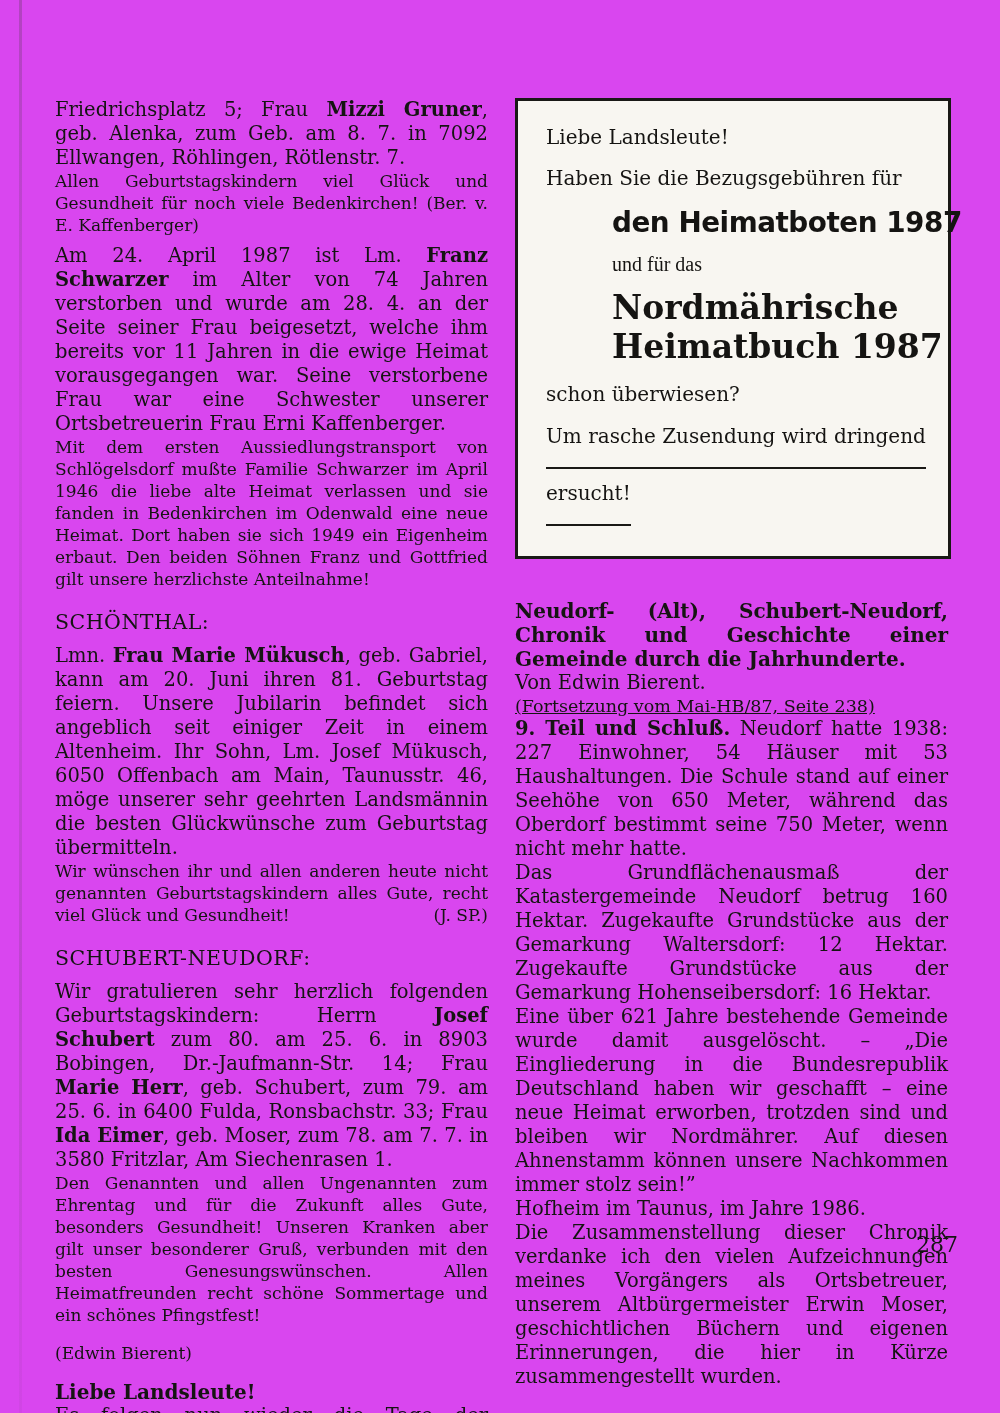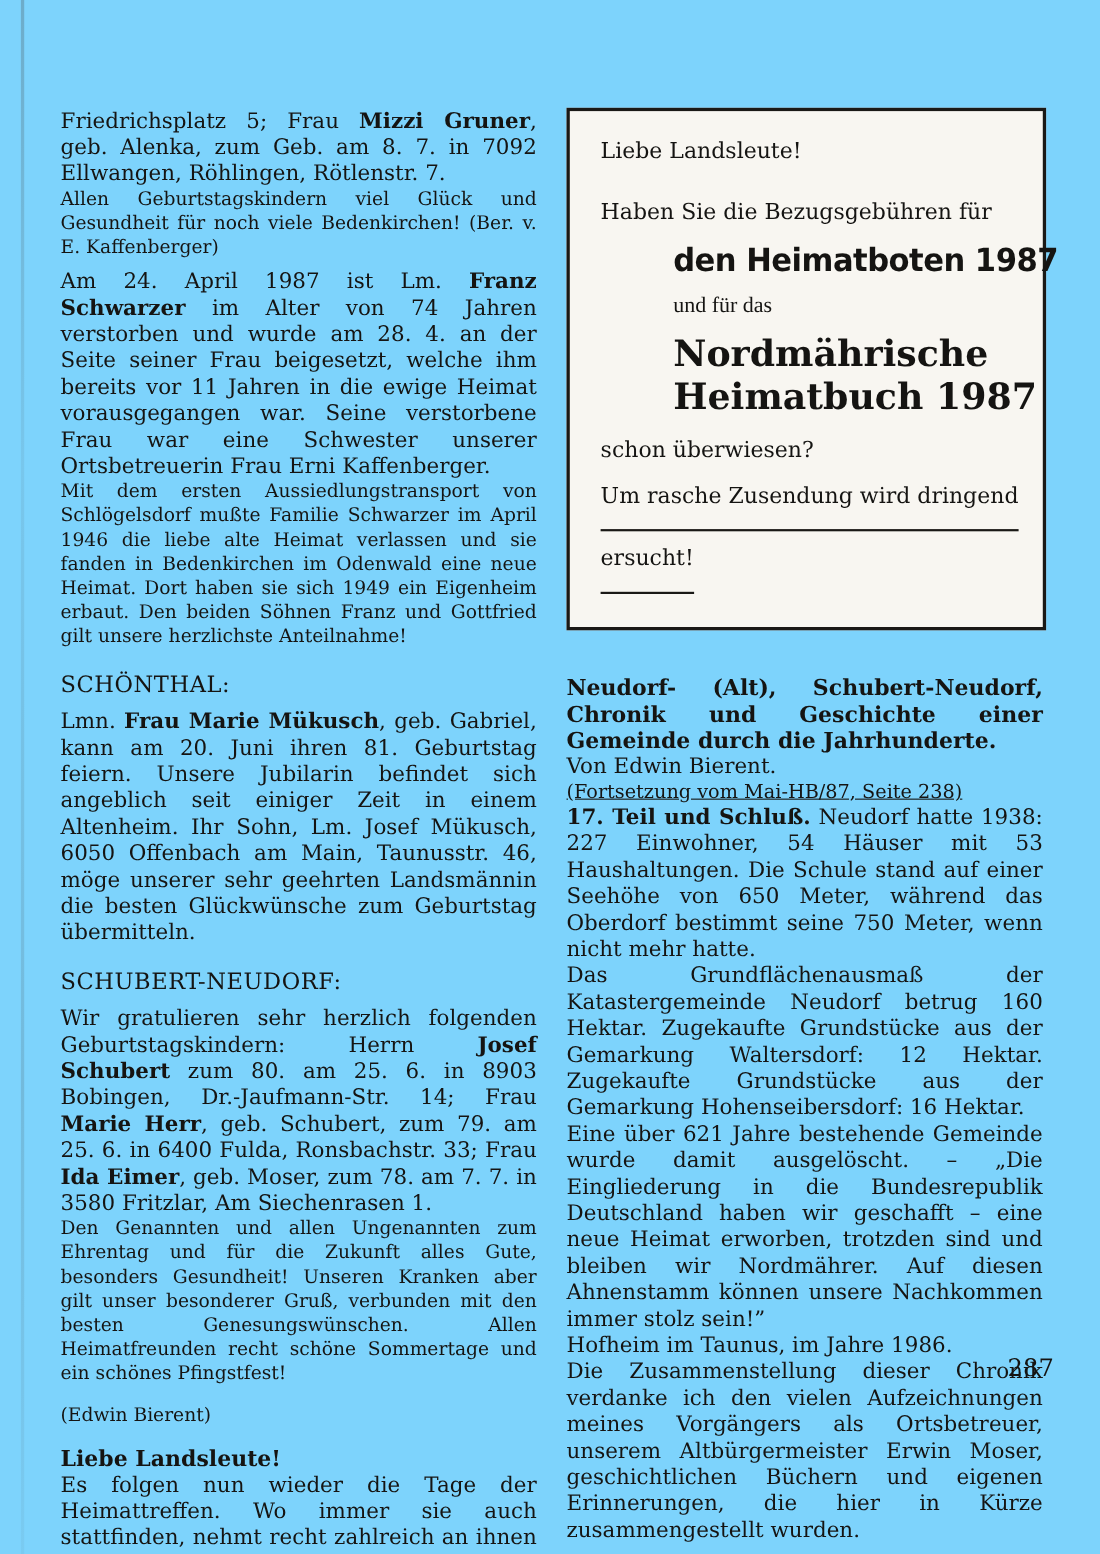--- a/index.html
+++ b/index.html
@@ -1,21 +1,21 @@
 <!DOCTYPE html>
 <html><head>
 <meta charset="utf-8">
 <style>
   html,body{margin:0;padding:0;}
   body{background:#e8e6e0;}
   .page{
     position:relative;
     width:1000px;height:1413px;
     margin:0 auto;
-    background:#7dd3fc;
+    background:#d946ef;
     color:#151412;
     font-family:"DejaVu Serif","Liberation Serif",serif;
     overflow:hidden;
   }
   .scan-edge{
     position:absolute;left:19px;top:0;bottom:0;width:3px;
     background:linear-gradient(to bottom, rgba(60,55,50,.25), rgba(60,55,50,.08) 30%, rgba(60,55,50,.16) 70%, rgba(60,55,50,.05));
   }
   .col{position:absolute;top:98px;width:433px;}
   .col-left{left:55px;}
@@ -46,21 +46,21 @@
   
   .notice-box{
     box-sizing:border-box;
     width:436px;
     border:3px solid #1a1916;
     padding:24px 20px 30px 28px;
     margin-bottom:40px;
     background:#f8f6f1;
   }
   .nb-line{font-size:20px;line-height:24px;text-align:left;}
-  .nb-gap{margin-top:31px;}
+  .nb-gap{margin-top:17px;}
   .nb-title-sans{
     font-family:"DejaVu Sans","Liberation Sans",sans-serif;
     font-weight:bold;font-size:29px;line-height:32px;
     letter-spacing:-.5px;
     margin:16px 0 14px 66px;
     transform:scaleX(.96);transform-origin:left;
     white-space:nowrap;
   }
   .nb-title-serif{
     font-weight:bold;font-size:33px;line-height:39px;
@@ -102,20 +102,24 @@
     <p class="small">Allen Geburtstagskindern viel Glück und Gesundheit für noch viele Bedenkirchen! (Ber. v. E. Kaffenberger)</p>
 
     <p class="body mt8">Am 24. April 1987 ist Lm. <b>Franz Schwarzer</b> im Alter von 74 Jahren verstorben und wurde am 28. 4. an der Seite seiner Frau beigesetzt, welche ihm bereits vor 11 Jahren in die ewige Heimat vorausgegangen war. Seine verstorbene Frau war eine Schwester unserer Ortsbetreuerin Frau Erni Kaffenberger.</p>
 
     <p class="small">Mit dem ersten Aussiedlungstransport von Schlögelsdorf mußte Familie Schwarzer im April 1946 die liebe alte Heimat verlassen und sie fanden in Bedenkirchen im Odenwald eine neue Heimat. Dort haben sie sich 1949 ein Eigenheim erbaut. Den beiden Söhnen Franz und Gottfried gilt unsere herzlichste Anteilnahme!</p>
 
     <h2 class="sect-head">SCHÖNTHAL:</h2>
 
     <p class="body">Lmn. <b>Frau Marie Mükusch</b>, geb. Gabriel, kann am 20. Juni ihren 81. Geburtstag feiern. Unsere Jubilarin befindet sich angeblich seit einiger Zeit in einem Altenheim. Ihr Sohn, Lm. Josef Mükusch, 6050 Offenbach am Main, Taunusstr. 46, möge unserer sehr geehrten Landsmännin die besten Glückwünsche zum Geburtstag übermitteln.</p>
 
+    <p class="small sign-holder">
+      <span>Wir wünschen ihr und allen anderen heute nicht genannten Geburtstagskindern alles Gute, recht viel Glück und Gesundheit!</span>
+      <span class="sign-abs">(J. SP.)</span>
+    </p>
 
     <h2 class="sect-head">SCHUBERT-NEUDORF:</h2>
 
     <p class="body">Wir gratulieren sehr herzlich folgenden Geburtstagskindern: Herrn <b>Josef Schubert</b> zum 80. am 25. 6. in 8903 Bobingen, Dr.-Jaufmann-Str. 14; Frau <b>Marie Herr</b>, geb. Schubert, zum 79. am 25. 6. in 6400 Fulda, Ronsbachstr. 33; Frau <b>Ida Eimer</b>, geb. Moser, zum 78. am 7. 7. in 3580 Fritzlar, Am Siechenrasen 1.</p>
 
     <p class="small">Den Genannten und allen Ungenannten zum Ehrentag und für die Zukunft alles Gute, besonders Gesundheit! Unseren Kranken aber gilt unser besonderer Gruß, verbunden mit den besten Genesungswünschen. Allen Heimatfreunden recht schöne Sommertage und ein schönes Pfingstfest!</p>
 
     <div class="sign-line">(Edwin Bierent)</div>
 
     <div class="runin-head">Liebe Landsleute!</div>
@@ -143,21 +147,21 @@
         <span class="nb-underline">ersucht!</span>
       </p>
     </div>
 
     <h2 class="chronik-head">Neudorf- (Alt), Schubert-Neudorf, Chronik und Geschichte einer Gemeinde durch die Jahrhunderte.</h2>
 
     <p class="byline">Von Edwin Bierent.</p>
 
     <p class="note">(Fortsetzung vom Mai-HB/87, Seite 238)</p>
 
-    <p class="body"><b>17. Teil und Schluß.</b> Neudorf hatte 1938: 227 Einwohner, 54 Häuser mit 53 Haushaltungen. Die Schule stand auf einer Seehöhe von 650 Meter, während das Oberdorf bestimmt seine 750 Meter, wenn nicht mehr hatte.</p>
+    <p class="body"><b>9. Teil und Schluß.</b> Neudorf hatte 1938: 227 Einwohner, 54 Häuser mit 53 Haushaltungen. Die Schule stand auf einer Seehöhe von 650 Meter, während das Oberdorf bestimmt seine 750 Meter, wenn nicht mehr hatte.</p>
 
     <p class="body">Das Grundflächenausmaß der Katastergemeinde Neudorf betrug 160 Hektar. Zugekaufte Grundstücke aus der Gemarkung Waltersdorf: 12 Hektar. Zugekaufte Grundstücke aus der Gemarkung Hohenseibersdorf: 16 Hektar.</p>
 
     <p class="body">Eine über 621 Jahre bestehende Gemeinde wurde damit ausgelöscht. – „Die Eingliederung in die Bundesrepublik Deutschland haben wir geschafft – eine neue Heimat erworben, trotzden sind und bleiben wir Nordmährer. Auf diesen Ahnenstamm können unsere Nachkommen immer stolz sein!”</p>
 
     <p class="body">Hofheim im Taunus, im Jahre 1986.</p>
 
     <p class="body">Die Zusammenstellung dieser Chronik verdanke ich den vielen Aufzeichnungen meines Vorgängers als Ortsbetreuer, unserem Altbürgermeister Erwin Moser, geschichtlichen Büchern und eigenen Erinnerungen, die hier in Kürze zusammengestellt wurden.</p>
 
     <h2 class="sect-head" style="margin-top:26px;">SPIEGLITZ:</h2>

